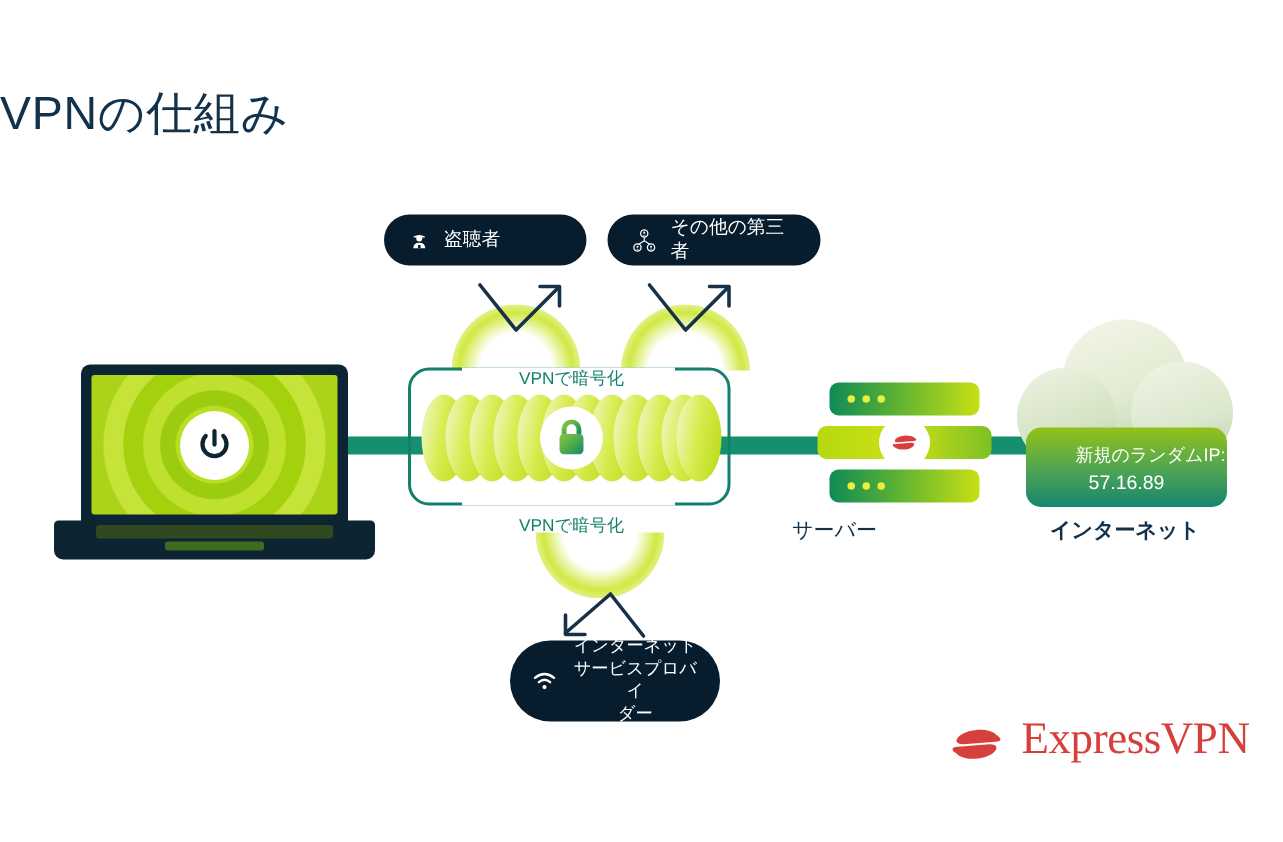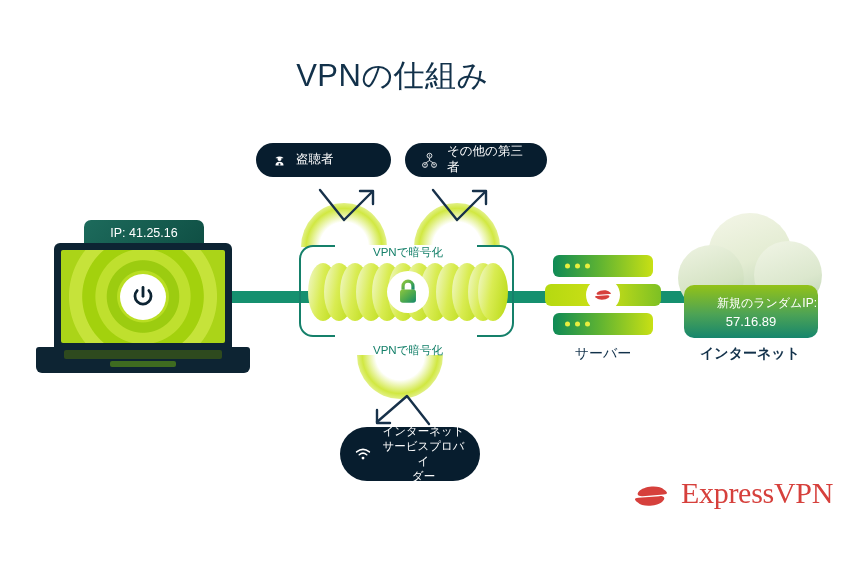--- a/index.html
+++ b/index.html
@@ -5,21 +5,21 @@
   html,body{margin:0;padding:0;}
   body{
     width:855px;height:561px;background:#ffffff;overflow:hidden;
     font-family:"Liberation Sans","DejaVu Sans",sans-serif;
     color:#0d2433;
   }
   #stage{position:relative;width:855px;height:561px;}
 
   
   .title{
-    position:absolute;left:0;top:55px;width:785px;text-align:center;
+    position:absolute;left:0;top:55px;width:785px;
     font-size:31px;font-weight:400;letter-spacing:.5px;color:#12314a;
   }
 
   
   .pill{
     position:absolute;background:#071d2e;color:#fff;border-radius:20px;
     display:flex;align-items:center;gap:9px;
     padding:0 16px;box-sizing:border-box;
   }
   .pill .ptxt{font-size:12.5px;line-height:1.25;}
@@ -78,21 +78,21 @@
   .base-inner{
     position:absolute;left:28px;top:3px;width:158px;height:9px;
     background:#2e4a1e;border-radius:2px;
   }
   .trackpad{
     position:absolute;left:74px;top:14px;width:66px;height:6px;
     background:#3e6b20;border-radius:2px;
   }
 
   
-  .tunnel{position:absolute;left:294px;top:205px;width:228px;height:170px;}
+  .tunnel{position:absolute;left:267px;top:205px;width:228px;height:170px;}
   .bracket{
     position:absolute;left:5px;top:40px;width:215px;height:92px;
     border:2px solid #15806a;border-radius:14px;
     box-sizing:border-box;
   }
   .bracket::before,.bracket::after{
     content:"";position:absolute;left:-2px;width:100%;height:16px;
     background:#fff;
   }
   .bracket::before{top:-2px;left:34px;width:142px;height:3px;}
@@ -140,21 +140,21 @@
     background:linear-gradient(90deg,#b5d911 0%,#cde016 50%,#7dc024 100%);}
   #rack3{top:58px;}
   .dots{position:absolute;left:12px;top:50%;transform:translateY(-50%);display:flex;gap:5px;}
   .dots span{width:5px;height:5px;border-radius:50%;background:#e9ee3f;display:block;}
   .srv-badge{
     position:absolute;left:50%;top:40px;transform:translate(-50%,-50%);
     width:34px;height:34px;border-radius:50%;background:#fff;
     display:flex;align-items:center;justify-content:center;z-index:3;
   }
   .srv-label{
-    position:absolute;left:528px;top:345px;width:150px;text-align:center;
+    position:absolute;left:528px;top:345px;width:150px;text-align:left;
     font-size:14px;color:#12314a;
   }
 
   
   .cloud{position:absolute;left:678px;top:213px;width:145px;height:125px;}
   .puff{position:absolute;border-radius:50%;}
   #p1{left:30px;top:0;width:84px;height:84px;
     background:linear-gradient(160deg,#f4f6e8 0%,#e3ecd2 55%,#bdd4b4 100%);}
   #p2{left:0;top:32px;width:66px;height:66px;
     background:linear-gradient(160deg,#eef3e2 0%,#d5e3c4 60%,#b3cdab 100%);}
@@ -187,21 +187,20 @@
 <body>
 
 <div id="stage">
 
   <div class="title">VPNの仕組み</div>
 
   <div class="wire" id="wire-a"></div>
   <div class="wire" id="wire-b"></div>
   <div class="wire" id="wire-c"></div>
 
-  <div class="ip-tab">IP: 41.25.16</div>
 
   <div class="laptop">
     <div class="lid">
       <div class="screen">
         <div class="power">
           <svg width="26" height="26" viewBox="0 0 24 24">
             <path d="M12 3.2 L12 11.4" stroke="#0d2433" stroke-width="2.6" stroke-linecap="round" fill="none"></path>
             <path d="M6.6 6.1 A7.4 7.4 0 1 0 17.4 6.1" stroke="#0d2433" stroke-width="2.6" stroke-linecap="round" fill="none"></path>
           </svg>
         </div>

